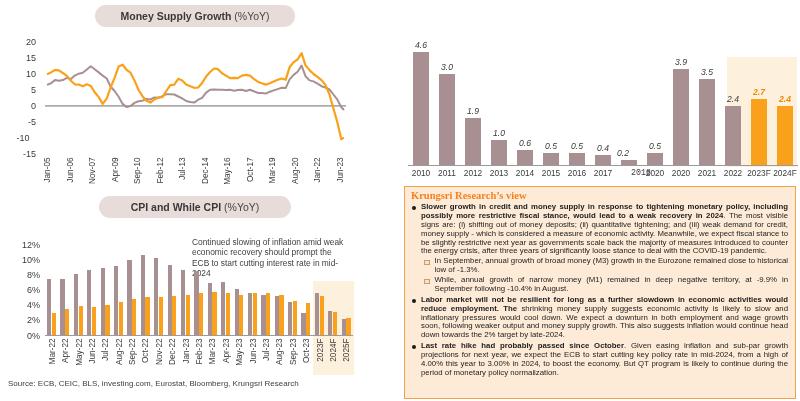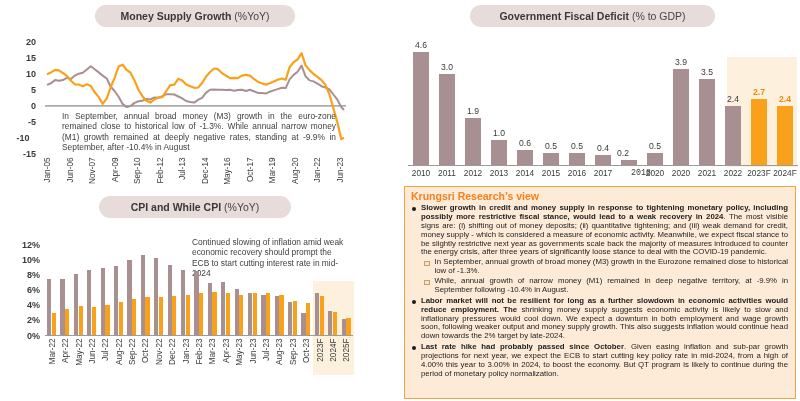--- a/index.html
+++ b/index.html
@@ -7,34 +7,34 @@
     font-family:"Liberation Sans",sans-serif;overflow:hidden;}
   .pill{position:absolute;background:#E8DCDB;border-radius:12px;height:22px;
     display:flex;align-items:center;justify-content:center;color:#3B3838;font-size:10.5px;white-space:nowrap;}
   .pill .tb{font-weight:bold;}
   .pill .tl{font-weight:normal;margin-left:3px;color:#4a4545;}
   .legend{position:absolute;display:flex;align-items:center;justify-content:center;
     font-size:9.5px;font-weight:bold;color:#353535;}
   .legitem{display:flex;align-items:center;}
   .lline{width:20px;height:2.4px;margin-right:4px;}
   .lsq{width:7px;height:7px;margin-right:4px;}
-  .ylab{position:absolute;width:26px;text-align:right;font-size:9px;color:#3a3a3a;font-weight:bold;}
+  .ylab{position:absolute;width:26px;text-align:right;font-size:9px;color:#3a3a3a;}
   .vlab{position:absolute;height:11px;line-height:11px;font-size:8.2px;color:#3a3a3a;
     text-align:right;transform:rotate(-90deg);white-space:nowrap;}
   .ann{position:absolute;font-size:8.4px;color:#3f3f3f;line-height:1.22;text-align:justify;}
   .hl{position:absolute;background:#FDF0DC;}
   .plot{position:absolute;border-bottom:1px solid #9b9b9b;}
   .bar{position:absolute;bottom:0;}
-  .blab{position:absolute;width:30px;text-align:center;font-size:8.6px;color:#3a3a3a;}
+  .blab{position:absolute;width:30px;text-align:center;font-size:8.6px;color:#3a3a3a;font-style:italic;}
   .xcat{position:absolute;top:0;text-align:center;font-size:8.3px;color:#3a3a3a;}
   .xrow{position:absolute;}
   .src{position:absolute;font-size:8px;color:#3f3f3f;}
   .panel{position:absolute;left:404px;top:186px;width:392px;height:213px;box-sizing:border-box;
     background:#FDEBD8;border:1px solid #F0A14B;padding:3px 7px 2px 6px;overflow:hidden;}
-  .panel h2{margin:0 0 2px 0;font-size:10.5px;color:#F4801F;}
+  .panel h2{margin:0 0 2px 0;font-size:10.5px;color:#F4801F;font-family:Liberation Serif, serif;}
   .bullet{display:flex;margin-top:2px;}
   .bullet .dot{flex:none;width:4px;height:4px;border-radius:50%;background:#1b1b1b;margin:3px 5px 0 1px;}
   .bullet p,.sub p{margin:0;font-size:7.8px;line-height:1.14;color:#1c1c1c;text-align:justify;}
   .bullet b{font-weight:bold;}
   .sub{display:flex;margin:1px 0 0 13px;}
   .sub .sq{flex:none;width:3.5px;height:3.5px;border:1px solid #C99E6B;background:#F7E3C8;margin:2.5px 5px 0 0;}
   svg{position:absolute;left:0;top:0;pointer-events:none;}
 </style>
 </head>
 <body>
@@ -46,21 +46,20 @@
 
   <div class="pill" style="left:95px;top:5px;width:200px;">
     <span class="tb">Money Supply Growth</span>
     <span class="tl">(%YoY)</span>
   </div>
   <svg id="money-svg" width="800" height="401" viewBox="0 0 800 401">
       <line x1="45" x2="346" y1="105.8" y2="105.8" stroke="#ABABAB" stroke-width="1.8"></line>
       <polyline points="47.0,84.9 51.0,83.3 55.0,80.1 58.9,80.7 62.9,80.1 66.9,77.8 70.9,79.1 74.8,75.6 78.8,73.7 82.8,72.7 86.8,69.5 90.8,66.3 94.7,69.2 98.7,72.4 102.7,75.6 106.7,78.5 110.6,86.5 114.6,91.0 118.6,96.8 122.6,103.9 126.6,107.1 130.5,106.1 134.5,102.9 138.5,101.3 142.5,100.7 146.4,99.0 150.4,99.4 154.4,97.4 158.4,97.8 162.4,96.2 166.3,94.2 170.3,94.2 174.3,94.5 178.3,96.5 182.2,98.4 186.2,101.0 190.2,101.9 194.2,102.6 198.2,99.7 202.1,97.8 206.1,92.6 210.1,89.7 214.1,89.4 218.0,89.7 222.0,89.7 226.0,90.0 230.0,89.7 234.0,90.7 237.9,90.0 241.9,89.7 245.9,91.0 249.9,89.7 253.8,91.3 257.8,92.9 261.8,92.9 265.8,93.6 269.8,91.7 273.7,90.4 277.7,89.1 281.7,87.8 285.7,88.1 289.6,79.4 293.6,74.9 297.6,71.7 301.6,65.6 305.5,76.2 309.5,80.4 313.5,81.4 317.5,83.6 321.5,86.2 325.4,87.5 329.4,89.4 333.4,94.5 337.4,99.7 341.3,107.1 344.0,110.0" fill="none" stroke="#A89092" stroke-width="2" stroke-linejoin="round"></polyline>
       <polyline points="47.0,74.3 51.0,72.4 55.0,69.8 58.9,70.4 62.9,73.0 66.9,75.9 70.9,80.7 74.8,84.3 78.8,84.6 82.8,86.2 86.8,84.3 90.8,85.9 94.7,92.3 98.7,97.1 102.7,103.9 106.7,98.7 110.6,87.5 114.6,77.8 118.6,66.6 122.6,64.7 126.6,69.8 130.5,72.7 134.5,80.4 138.5,90.0 142.5,96.2 146.4,100.7 150.4,102.6 154.4,99.4 158.4,97.4 162.4,97.1 166.3,91.0 170.3,85.2 174.3,84.6 178.3,78.8 182.2,80.4 186.2,84.6 190.2,86.2 194.2,87.8 198.2,87.5 202.1,83.0 206.1,76.5 210.1,72.0 214.1,68.5 218.0,69.2 222.0,73.3 226.0,75.6 230.0,78.2 234.0,77.8 237.9,78.2 241.9,75.6 245.9,74.9 249.9,75.6 253.8,78.8 257.8,81.7 261.8,83.3 265.8,84.6 269.8,83.3 273.7,81.4 277.7,79.8 281.7,78.5 285.7,79.8 289.6,67.2 293.6,62.1 297.6,59.5 301.6,53.1 305.5,65.3 309.5,70.1 313.5,74.0 317.5,76.9 321.5,80.1 325.4,84.9 329.4,94.2 333.4,108.4 337.4,122.5 341.3,139.2 344.0,137.6" fill="none" stroke="#F9A11A" stroke-width="2.2" stroke-linejoin="round"></polyline>
     </svg>
-  <div class="ann" style="left:62px;top:111px;width:274px;">In September, annual broad money (M3) growth in the euro-zone remained close to historical low of -1.3%. While annual narrow money (M1) growth remained at deeply negative rates, standing at -9.9% in September, after -10.4% in August</div>
 
   <div class="pill" style="left:99px;top:196px;width:192px;">
     <span class="tb">CPI and While CPI</span>
     <span class="tl">(%YoY)</span>
   </div>
   <div class="ann" style="left:192px;top:237px;width:157px;text-align:left;">Continued slowing of inflation amid weak economic recovery should prompt the ECB to start cutting interest rate in mid-2024</div>
   <div class="plot" id="cpi-plot" style="left:45px;top:244px;width:308px;height:91px;">
       <div class="bar" style="left: 2px; width: 4.3px; height: 56.1px; background: rgb(168, 144, 146);"></div>
       <div class="bar" style="left: 15.4px; width: 4.3px; height: 56.1px; background: rgb(168, 144, 146);"></div>
       <div class="bar" style="left: 28.8px; width: 4.3px; height: 61.4px; background: rgb(168, 144, 146);"></div>
@@ -101,25 +100,22 @@
       <div class="bar" style="left: 194.2px; width: 4.3px; height: 40.2px; background: rgb(249, 161, 26);"></div>
       <div class="bar" style="left: 207.6px; width: 4.3px; height: 41.7px; background: rgb(249, 161, 26);"></div>
       <div class="bar" style="left: 221px; width: 4.3px; height: 41.7px; background: rgb(249, 161, 26);"></div>
       <div class="bar" style="left: 234.4px; width: 4.3px; height: 40.2px; background: rgb(249, 161, 26);"></div>
       <div class="bar" style="left: 247.7px; width: 4.3px; height: 34.1px; background: rgb(249, 161, 26);"></div>
       <div class="bar" style="left: 261.1px; width: 4.3px; height: 31.8px; background: rgb(249, 161, 26);"></div>
       <div class="bar" style="left: 274.5px; width: 4.3px; height: 38.7px; background: rgb(249, 161, 26);"></div>
       <div class="bar" style="left: 287.9px; width: 4.3px; height: 22.7px; background: rgb(249, 161, 26);"></div>
       <div class="bar" style="left: 301.3px; width: 4.3px; height: 16.7px; background: rgb(249, 161, 26);"></div>
     </div>
-
-  <div class="pill" style="left:470px;top:5px;width:245px;">
-    <span class="tb">Government Fiscal Deficit</span>
-    <span class="tl">(% to GDP)</span>
-  </div>
+  <div class="src" style="left:8px;top:379px;">Source: ECB, CEIC, BLS, investing.com, Eurostat, Bloomberg, Krungsri Research</div>
+
   <div class="plot" id="fiscal-plot" style="left:408px;top:40px;width:390px;height:125px;">
       <div class="bar" style="left: 5px; width: 16px; height: 113px; background: rgb(168, 144, 146);"></div>
       <div class="blab" style="left: -2px; bottom: 115.022px;">4.6</div>
       <div class="bar" style="left: 31px; width: 16px; height: 90.9px; background: rgb(168, 144, 146);"></div>
       <div class="blab" style="left: 24px; bottom: 92.909px;">3.0</div>
       <div class="bar" style="left: 57px; width: 16px; height: 46.7px; background: rgb(168, 144, 146);"></div>
       <div class="blab" style="left: 50px; bottom: 48.683px;">1.9</div>
       <div class="bar" style="left: 83px; width: 16px; height: 24.6px; background: rgb(168, 144, 146);"></div>
       <div class="blab" style="left: 76px; bottom: 26.57px;">1.0</div>
       <div class="bar" style="left: 109px; width: 16px; height: 14.7px; background: rgb(168, 144, 146);"></div>

